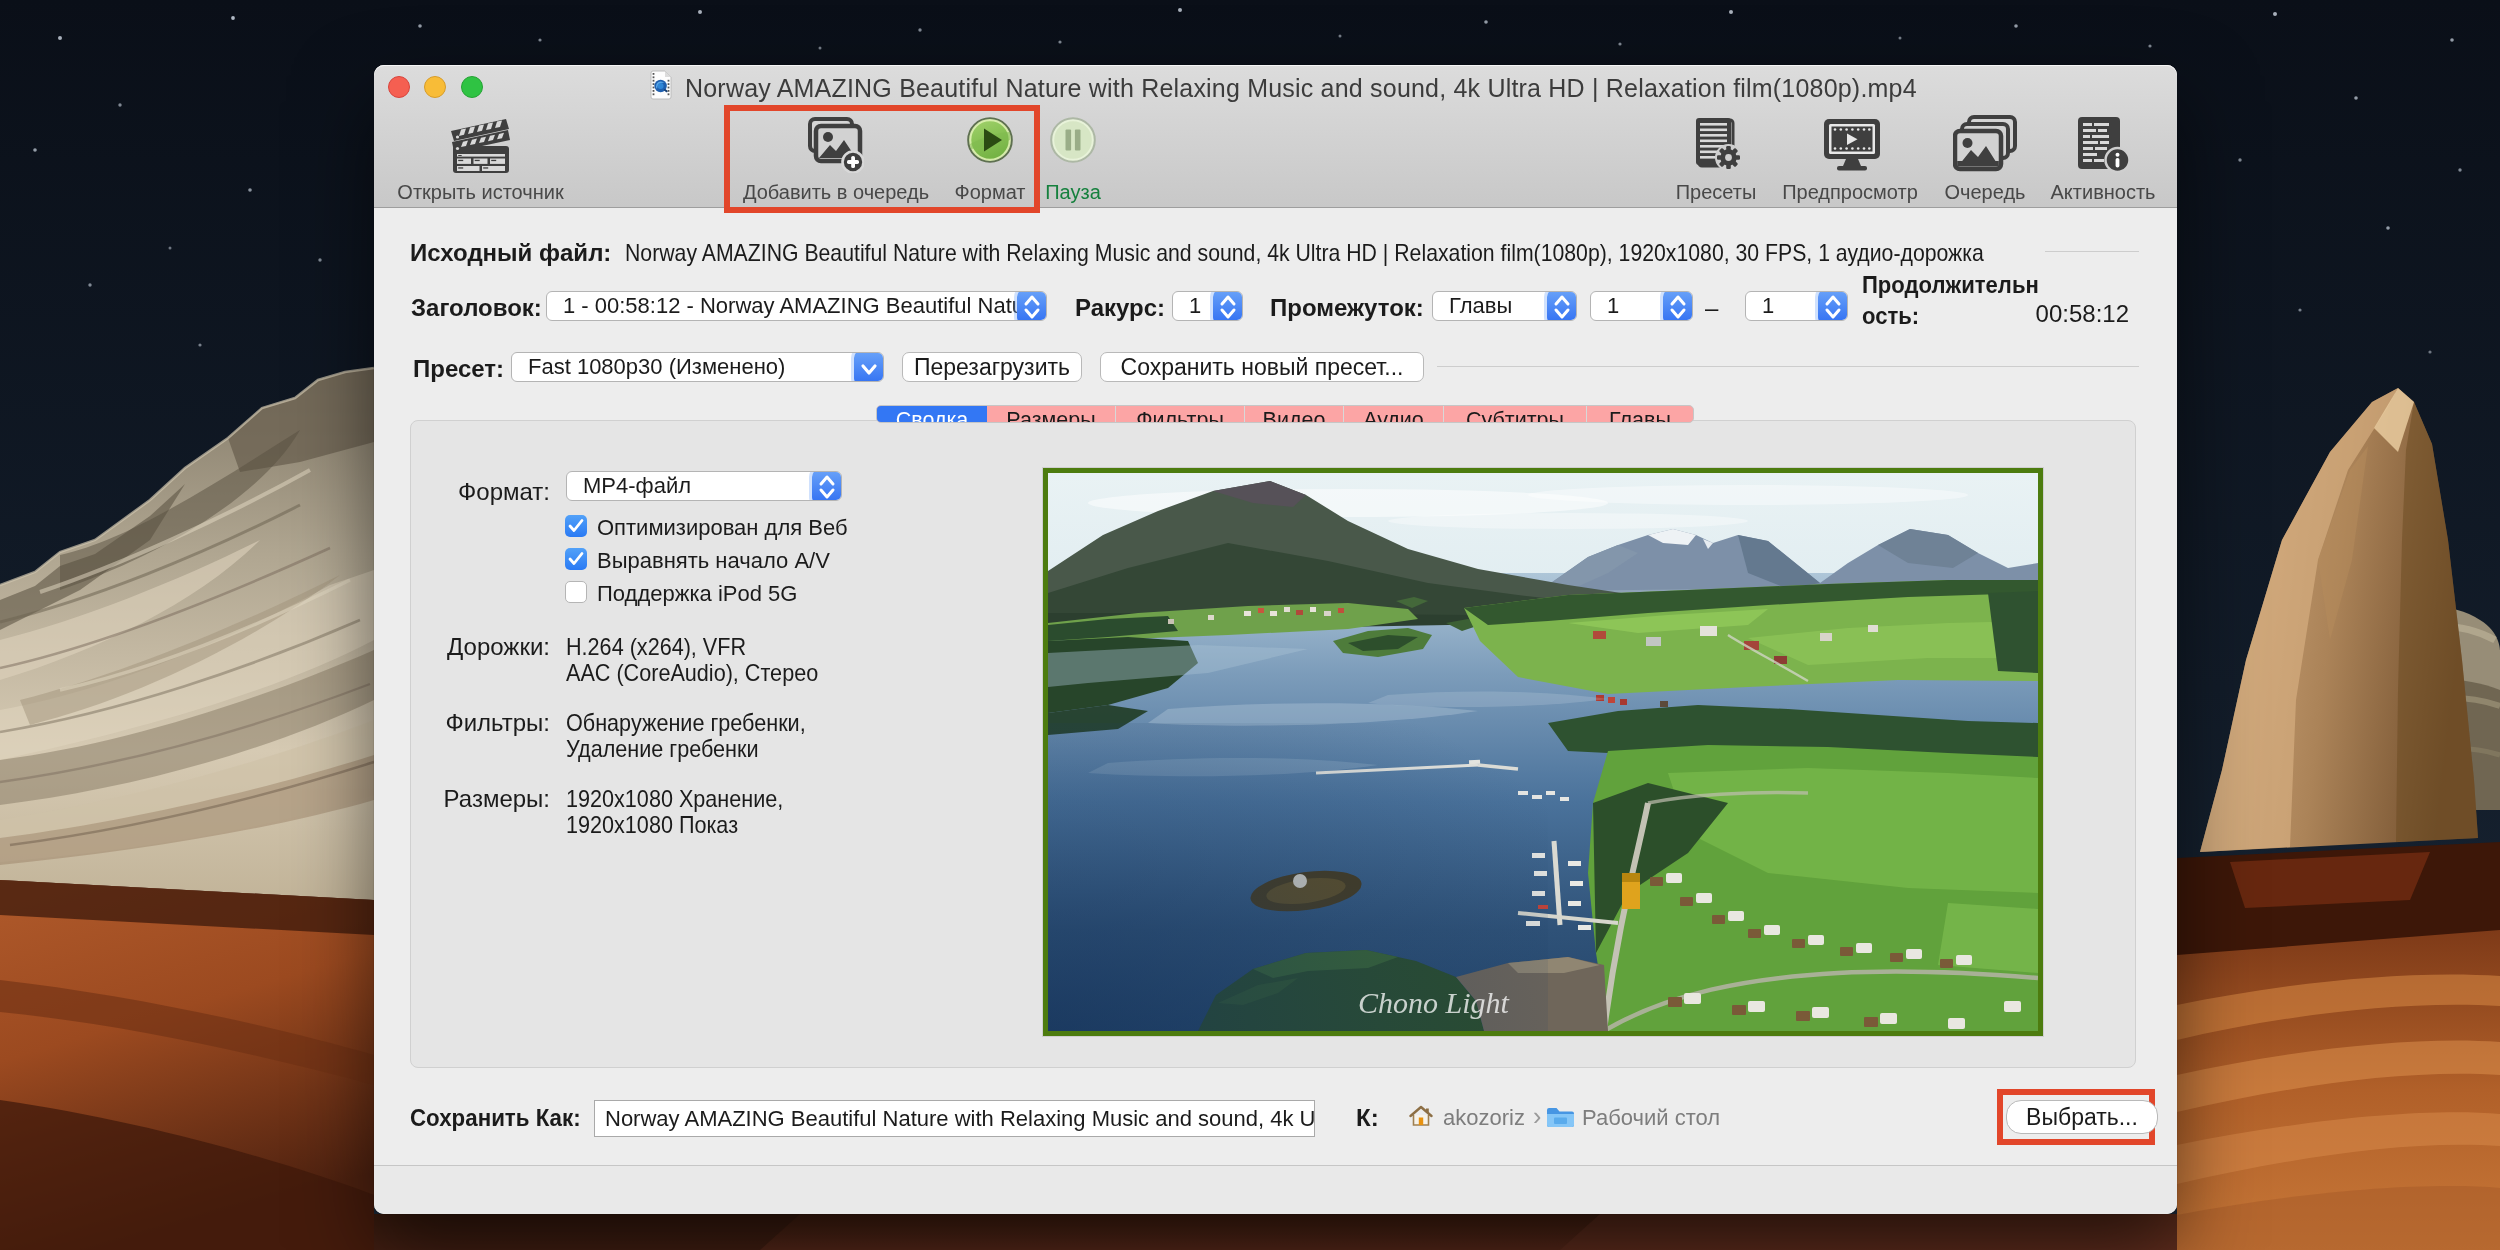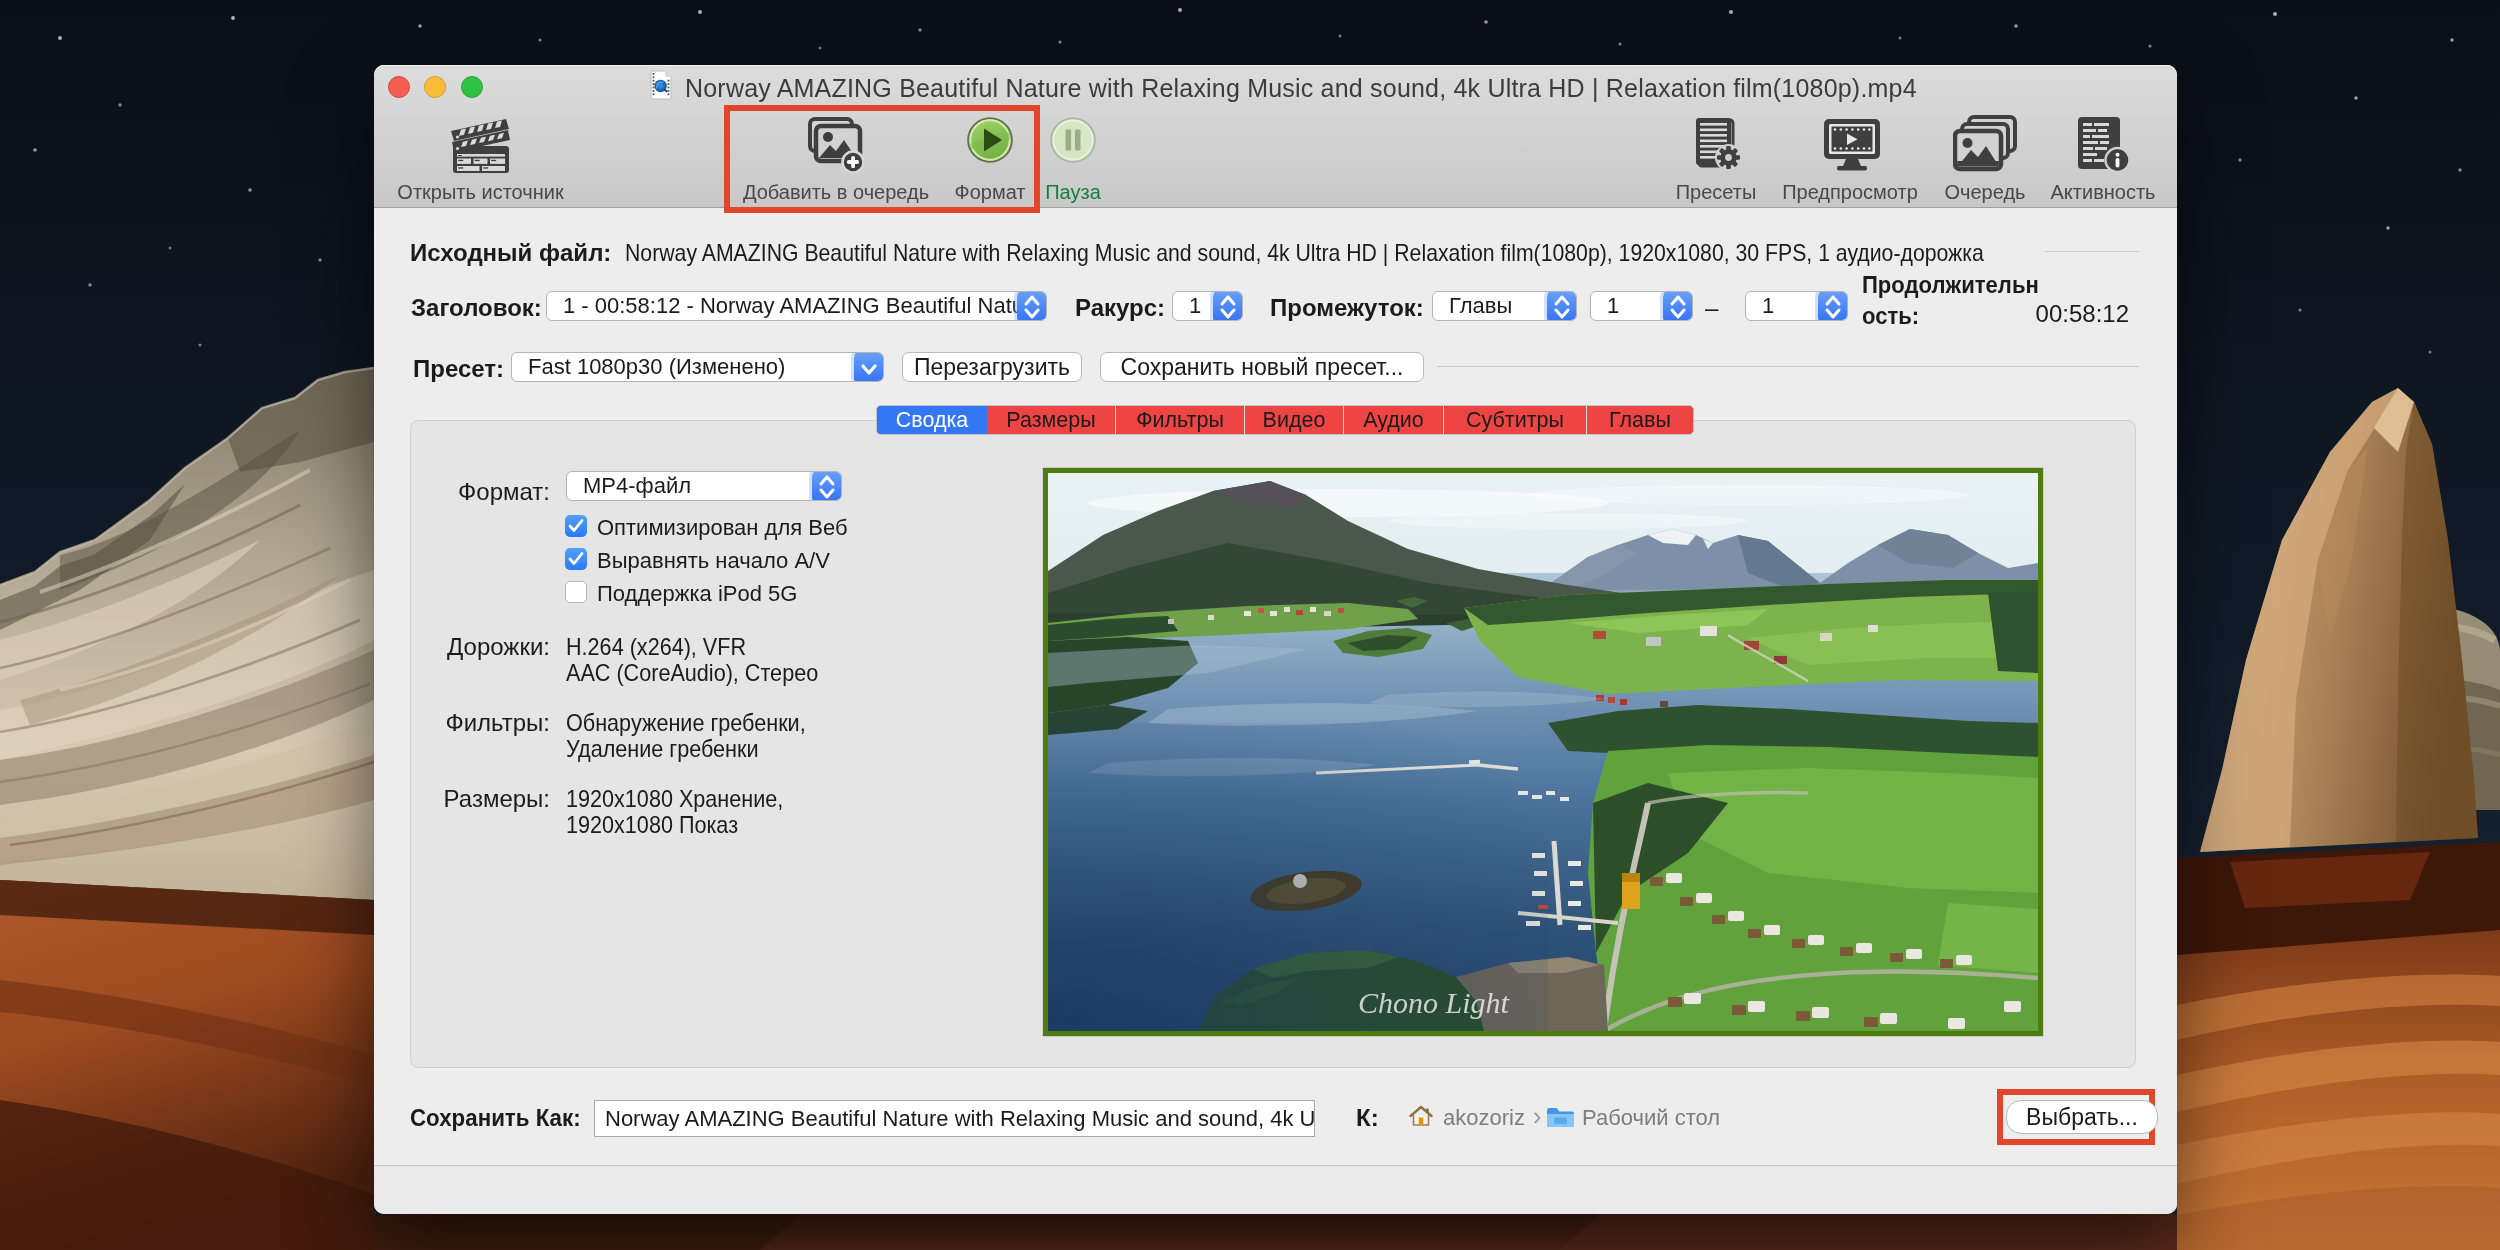--- a/index.html
+++ b/index.html
@@ -33,22 +33,22 @@
   .cnd { transform:scaleX(.9); transform-origin:0 50%; }
   .popup { position:absolute; height:30px; background:#fff; border:1px solid #b4b4b4; border-radius:6px;
            font-size:22px; color:#1b1b1b; line-height:28px; padding-left:16px; white-space:nowrap; overflow:hidden; }
   .cap { position:absolute; right:-1px; top:-3px; width:30px; height:36px; border-radius:8px;
          background:linear-gradient(#6ba4f9,#2f6ef2); box-shadow:0 0 0 3px rgba(120,170,250,.35); }
   .cap svg { position:absolute; left:5px; top:4px; }
   .btn { position:absolute; height:30px; background:#fff; border:1px solid #b9b9b9; border-radius:7px;
          font-size:23px; color:#1b1b1b; text-align:center; line-height:28px; }
   .hline { position:absolute; height:1px; background:#cdcdcd; }
   
-  #tabs { position:absolute; left:876px; top:405px; width:818px; height:30px; display:flex;
-          background:#ef4444; border:1px solid #c6c6c6; border-radius:5px; overflow:hidden; z-index:5; }
+  #tabs { position:absolute; left:876px; top:405px; width:818px; height:18px; display:flex;
+          background:#fca5a5; border:1px solid #c6c6c6; border-radius:5px; overflow:hidden; z-index:5; }
   #tabs .seg { height:100%; font-size:21.5px; line-height:28px; text-align:center; color:#1b1b1b;
                border-right:1px solid #d8d8d8; }
   #tabs .seg:last-child { border-right:none; }
   #tabs .sel { background:#3377f4; color:#fff; border-right:none; }
   
   #panel { position:absolute; left:410px; top:420px; width:1726px; height:648px; background:#e5e5e5;
            border:1px solid #d0d0d0; border-radius:8px; }
   .cb { position:absolute; width:22px; height:22px; border-radius:5px; }
   .cb-on { background:linear-gradient(#52a1f8,#2a7af4); }
   .cb-off { background:#fff; border:1px solid #b5b5b5; }

